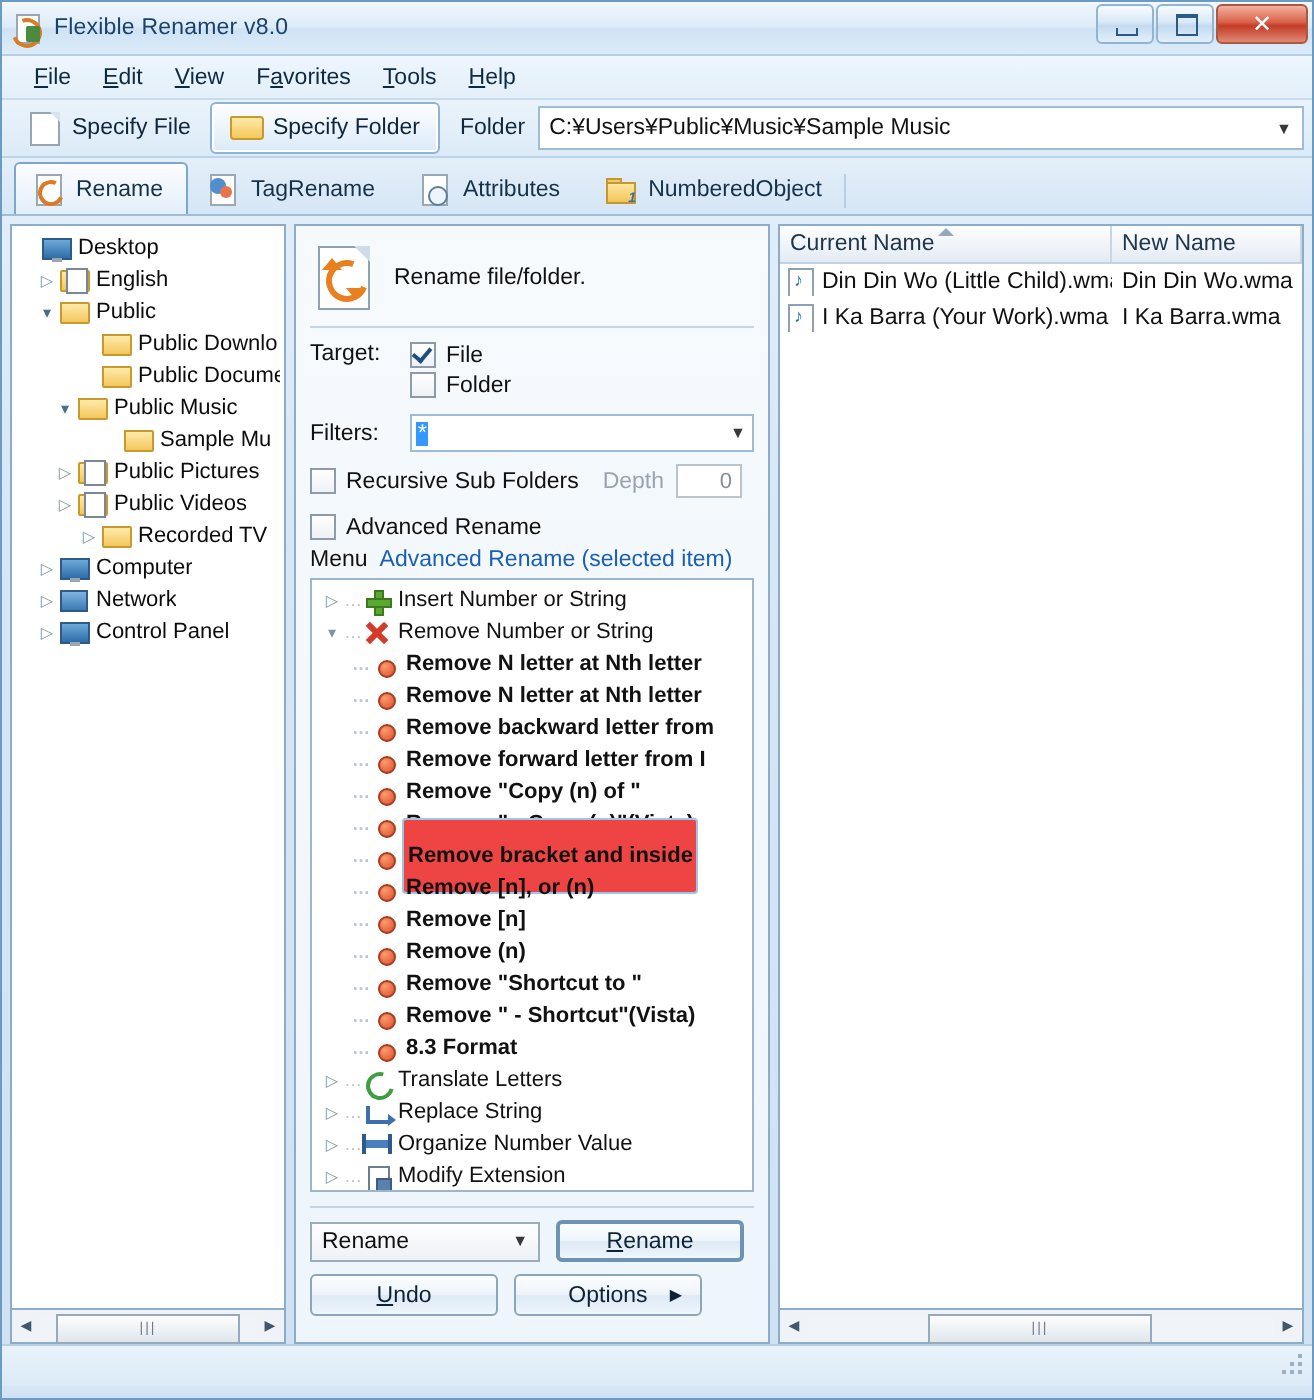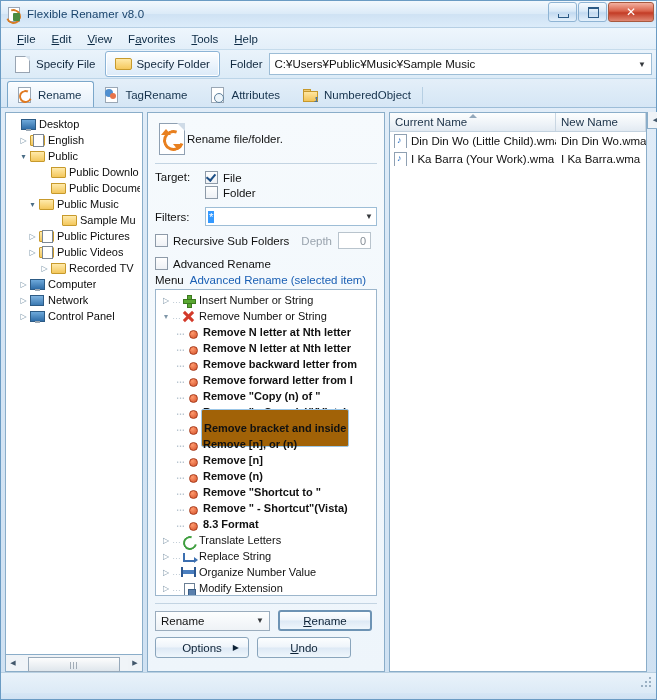--- a/index.html
+++ b/index.html
@@ -131,21 +131,21 @@
   .sb-track{flex:1 1 auto;height:13px;background:#f0f4f8;position:relative;}
   .sb-thumb{position:absolute;left:8px;top:0;width:90px;height:13px;
     background:linear-gradient(180deg,#fdfdfd 0%,#dfe6ec 100%);border:1px solid #97a9ba;
     display:flex;align-items:center;justify-content:center;color:#6b7b8a;font-size:7px;letter-spacing:1px;}
   
   .midcol{width:238px;flex:0 0 238px;display:flex;flex-direction:column;min-height:0;}
   .midpanel{
     flex:1 1 auto;background:linear-gradient(180deg,#f6fafd 0%,#eef5fb 100%);
     border:1px solid #8aadc9;display:flex;flex-direction:column;min-height:0;padding:6px 7px 0 7px;box-sizing:border-box;
   }
-  .midhead{display:flex;align-items:center;padding:4px 0 6px 2px;}
+  .midhead{display:flex;align-items:center;gap:10px;padding:4px 0 6px 2px;}
   .bigicon{width:30px;height:32px;position:relative;flex:0 0 30px;}
   .bigicon .pg{position:absolute;left:2px;top:0;width:24px;height:30px;background:#fff;border:1px solid #8fa0b2;}
   .bigicon .pg:after{content:"";position:absolute;right:-1px;top:-1px;border-left:8px solid transparent;border-top:8px solid #cfdbe7;}
   .bigicon .ring{position:absolute;left:6px;top:7px;width:15px;height:15px;border:3px solid #e8801f;border-radius:50%;border-right-color:transparent;transform:rotate(-25deg);}
   .bigicon .t1{position:absolute;left:4px;top:6px;border-left:5px solid transparent;border-right:5px solid transparent;border-bottom:6px solid #e8801f;}
   .bigicon .t2{position:absolute;right:4px;bottom:5px;border-left:5px solid transparent;border-right:5px solid transparent;border-top:6px solid #e8801f;}
   .midhead .htxt{font-size:11.5px;color:#111;}
   .hr{height:1px;background:#c3d4e2;margin:2px 0 6px 0;}
   .frow{display:flex;align-items:flex-start;margin-bottom:2px;}
   .flab{width:50px;flex:0 0 50px;font-size:11.5px;color:#111;padding-top:1px;}
@@ -165,21 +165,21 @@
   .advrow{margin-top:7px;}
   .menurow{display:flex;align-items:center;gap:6px;margin-top:3px;font-size:11.5px;}
   .menurow .mlab{color:#111;text-align:center;}
   .menurow .mlink{color:#1a5fb4;}
   .optree{
     flex:1 1 auto;margin:3px 0 7px 0;background:#fff;border:1px solid #9cb6cc;overflow:hidden;position:relative;
     padding-top:2px;box-sizing:border-box;
   }
   .orow{height:16px;display:flex;align-items:center;white-space:nowrap;font-size:11px;color:#111;}
   .orow.bold{font-weight:bold;}
-  .orow.sel .otxt{background:#a16207;border:1px solid #9cc6e6;border-radius:2px;padding:12px 2px;margin-left:-2px;}
+  .orow.sel .otxt{background:#ef4444;border:1px solid #9cc6e6;border-radius:2px;padding:12px 2px;margin-left:-2px;}
   .oexp{width:12px;flex:0 0 12px;text-align:center;color:#7f96a8;font-size:8px;}
   .odash{width:9px;flex:0 0 9px;color:#b9c6d1;font-size:9px;text-align:center;}
   .oico{width:15px;flex:0 0 15px;height:13px;position:relative;margin-right:3px;}
   .plus{position:absolute;left:2px;top:1px;width:11px;height:11px;}
   .plus:before{content:"";position:absolute;left:4px;top:0;width:3px;height:11px;background:#5aa832;border:1px solid #3c7a1f;}
   .plus:after{content:"";position:absolute;left:0;top:4px;width:11px;height:3px;background:#5aa832;border:1px solid #3c7a1f;}
   .xm{position:absolute;left:2px;top:1px;width:11px;height:11px;}
   .xm:before,.xm:after{content:"";position:absolute;left:-1px;top:4px;width:13px;height:3px;background:#d33a2a;}
   .xm:before{transform:rotate(45deg);}
   .xm:after{transform:rotate(-45deg);}
@@ -205,21 +205,21 @@
     height:21px;border:1px solid #8aa5bc;border-radius:3px;
     background:linear-gradient(180deg,#fcfeff 0%,#eef4fa 48%,#dde9f5 52%,#eff6fc 100%);
     display:flex;align-items:center;justify-content:center;font-size:11.5px;color:#0d2236;box-sizing:border-box;
   }
   .btn.wide{width:94px;}
   .btn.opt{width:94px;justify-content:center;position:relative;}
   .btn.opt .ar{position:absolute;right:9px;font-size:8px;}
   .btn.primary{border:2px solid #6d93b4;}
   .btn u{text-decoration:underline;}
   
-  .rightcol{flex:1 1 auto;display:flex;flex-direction:row;min-height:0;min-width:0;}
+  .rightcol{flex:1 1 auto;display:flex;flex-direction:column;min-height:0;min-width:0;}
   .listpanel{flex:1 1 auto;background:#fff;border:1px solid #8aadc9;display:flex;flex-direction:column;min-height:0;}
   .lhead{height:18px;flex:0 0 18px;display:flex;
     background:linear-gradient(180deg,#fdfefe 0%,#eef3f8 60%,#e2eaf2 100%);
     border-bottom:1px solid #c3d2df;}
   .lhcell{display:flex;align-items:center;padding-left:5px;font-size:11.5px;color:#20364c;
     border-right:1px solid #c9d6e2;position:relative;box-sizing:border-box;}
   .lhcell .sortarr{position:absolute;left:50%;top:1px;transform:translateX(-50%);
     border-left:4px solid transparent;border-right:4px solid transparent;border-bottom:4px solid #93a8bb;}
   .lrow{height:18px;display:flex;align-items:center;font-size:11.5px;color:#111;}
   .lc1{width:166px;flex:0 0 166px;display:flex;align-items:center;gap:4px;padding-left:4px;box-sizing:border-box;overflow:hidden;white-space:nowrap;}
@@ -665,26 +665,26 @@
           <div class="mbrow">
             <div class="selbox">
               <span>Rename</span>
               <span class="ar">▼</span>
             </div>
             <div class="btn wide primary">
               <span><u>R</u>ename</span>
             </div>
           </div>
           <div class="mbrow">
+            <div class="btn wide">
+              <span><u>U</u>ndo</span>
+            </div>
             <div class="btn opt">
               <span>Options</span>
               <span class="ar">▶</span>
-            </div>
-            <div class="btn wide">
-              <span><u>U</u>ndo</span>
             </div>
           </div>
         </div>
 
       </div>
     </div>
 
     <div class="rightcol">
       <div class="listpanel">
         <div class="lhead">

